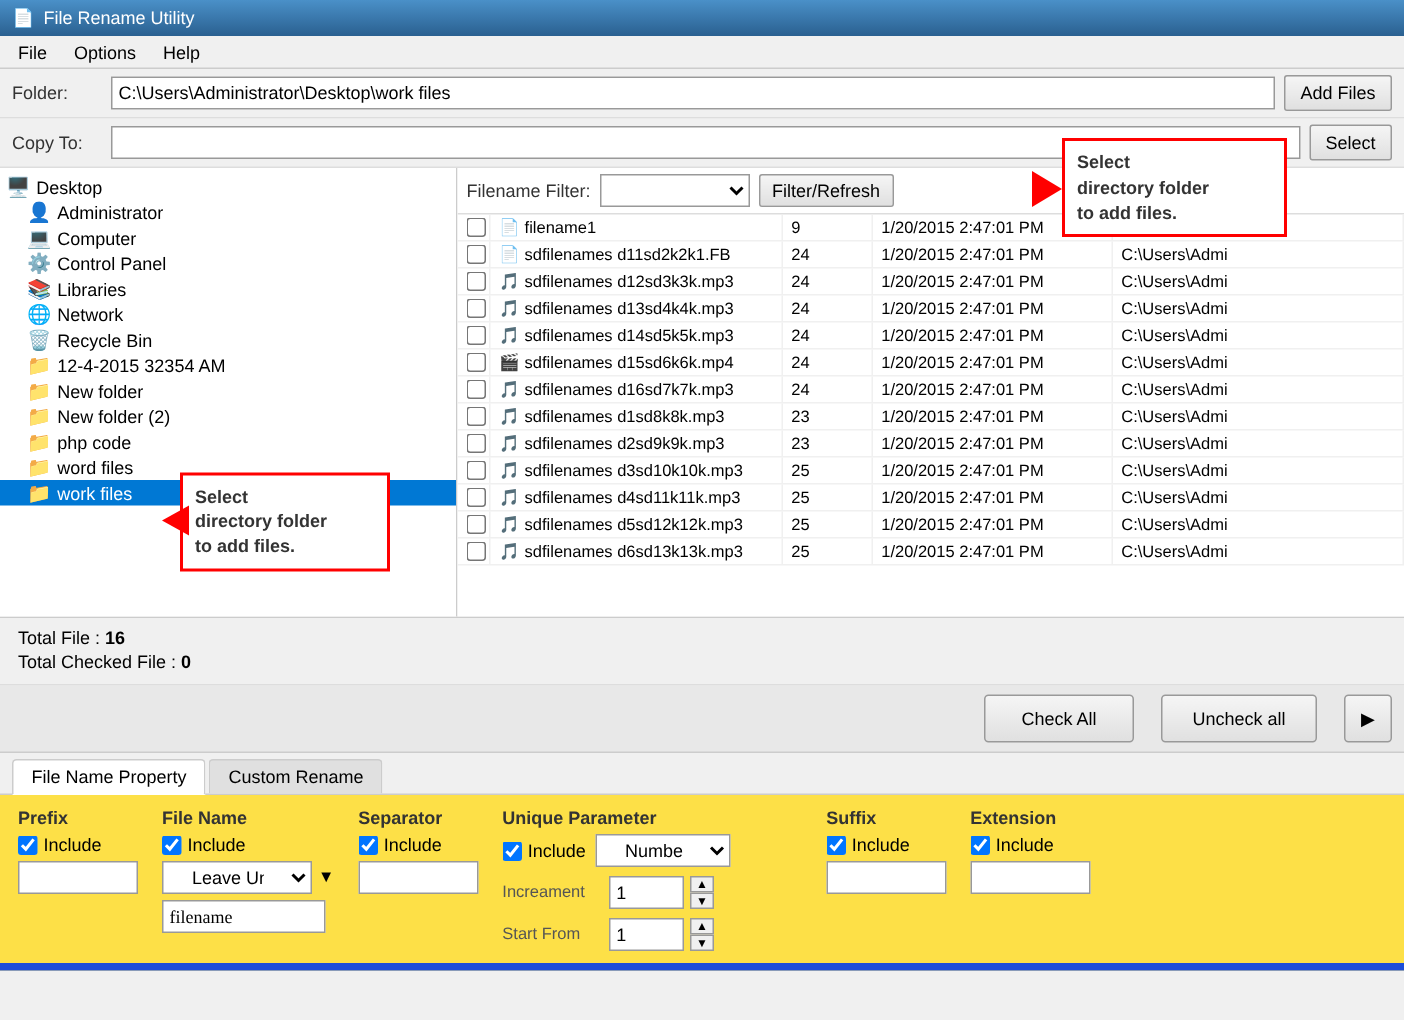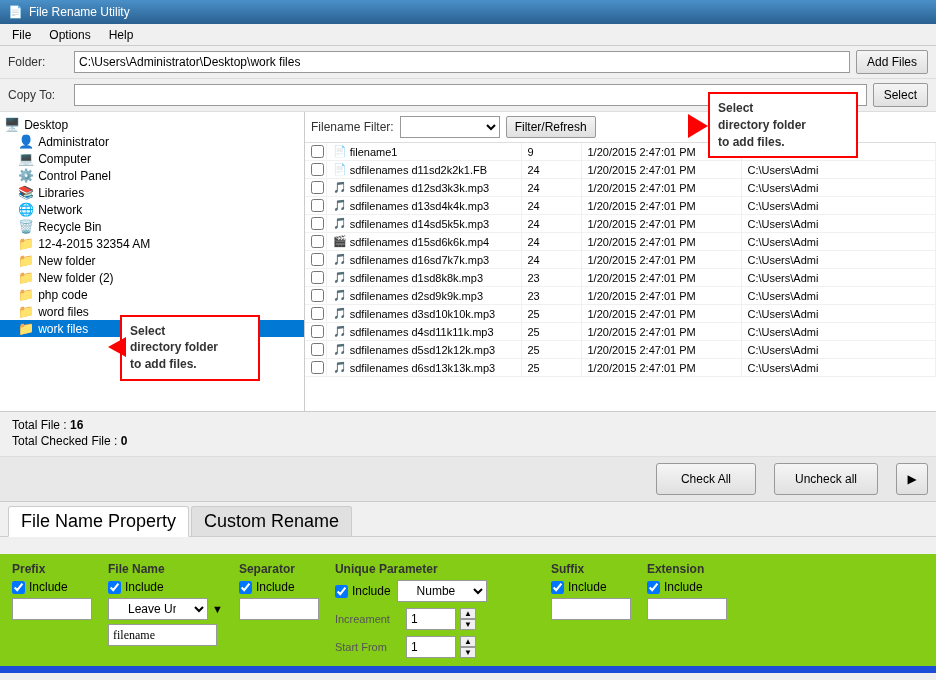--- a/index.html
+++ b/index.html
@@ -186,37 +186,36 @@
       padding: 4px 8px 0;
       gap: 2px;
     }
     .tab {
       padding: 4px 12px;
       border: 1px solid #ccc;
       border-bottom: none;
       background: #e0e0e0;
       cursor: pointer;
       border-radius: 3px 3px 0 0;
-      font-size: 18px;
+      font-size: 12px;
     }
     .tab.active {
       background: white;
       border-bottom: 1px solid white;
       margin-bottom: -1px;
       z-index: 1;
     }
     
     .properties-panel {
-      background: #84cc16;
+      background: #fde047;
       padding: 8px 12px;
       display: flex;
       gap: 16px;
       flex-wrap: wrap;
-      border-bottom: 7px solid #1d4ed8;
-      margin-top: 17px;
+      border-bottom: 5px solid #1d4ed8;
     }
     .prop-group {
       display: flex;
       flex-direction: column;
       gap: 4px;
       min-width: 80px;
     }
     .prop-group-title { font-size: 12px; font-weight: bold; color: #333; }
     .prop-checkbox { display: flex; align-items: center; gap: 4px; font-size: 12px; }
     .prop-input {

